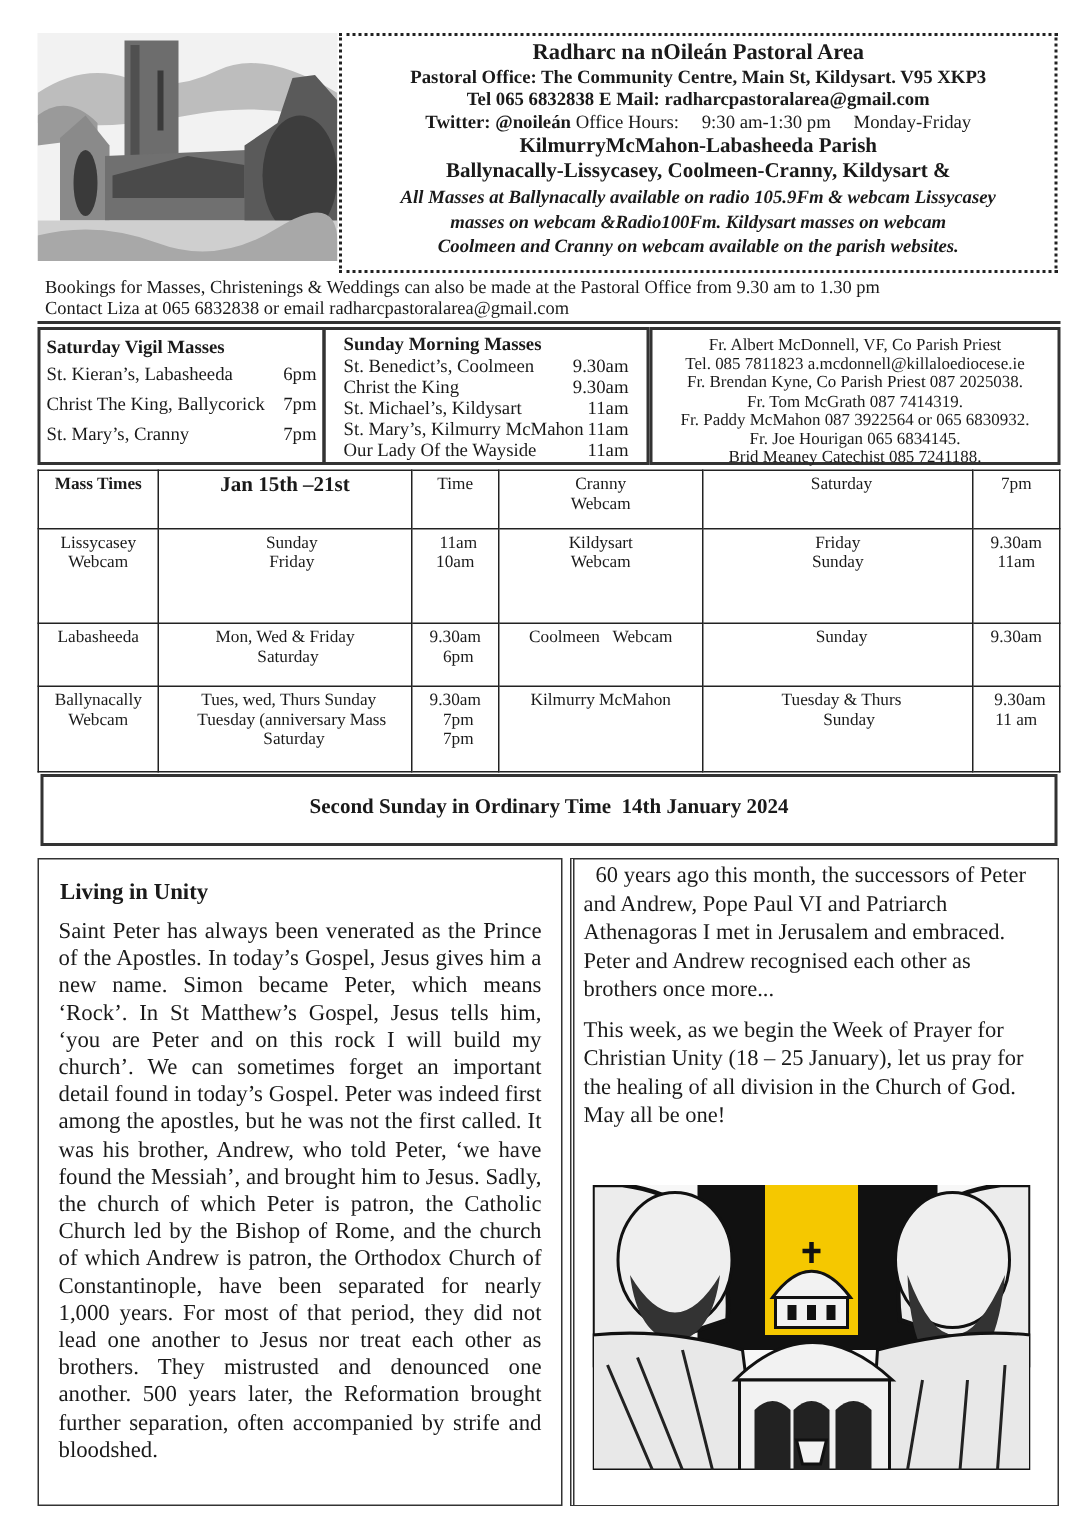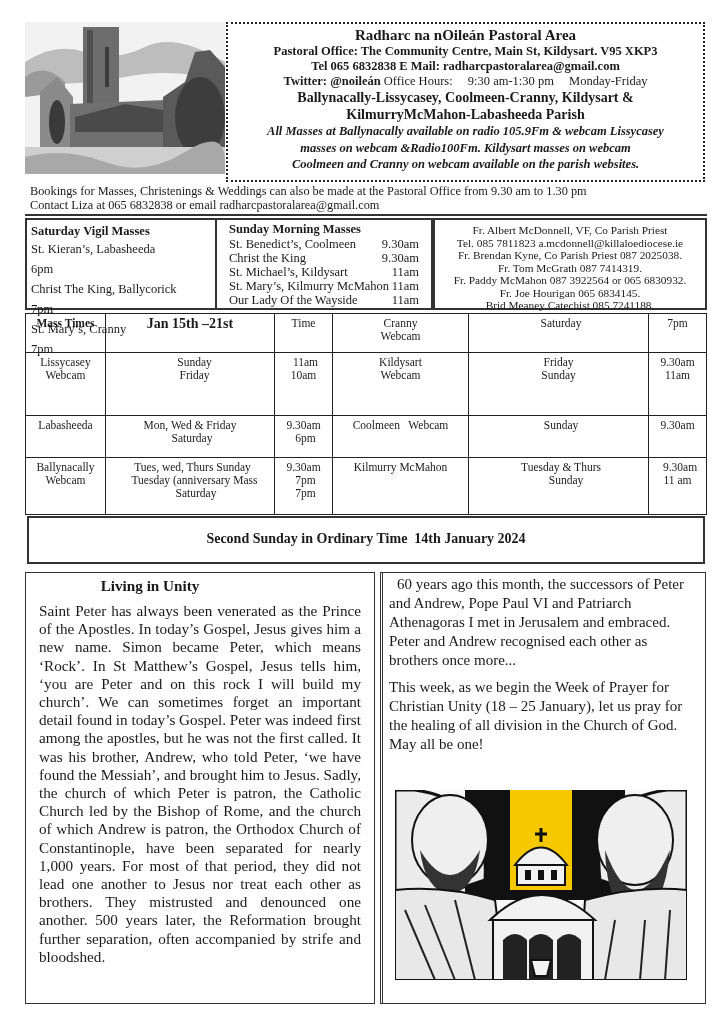--- a/index.html
+++ b/index.html
@@ -22,21 +22,21 @@
   #bookings { left: 30px; top: 184px; width: 680px; font-size: 12.3px; line-height: 14px; white-space: nowrap; }
 
   
   #top-row { left: 25px; top: 214px; width: 682px; height: 96px; border-top: 2px solid #333; }
   .tcol { position: absolute; top: 2px; height: 92px; border: 2px solid #333; box-sizing: border-box; }
   #vigil { left: 0; width: 192px; padding: 3px 4px; }
   #sunday { left: 190px; width: 218px; padding: 1px 12px; }
   #priests { left: 408px; width: 274px; text-align: center; font-size: 11.3px; line-height: 12.5px; padding-top: 4px; }
   .col-head { font-weight: bold; font-size: 12.5px; line-height: 16px; }
   .mrow { display: flex; justify-content: space-between; font-size: 12.5px; white-space: nowrap; }
-  #vigil .mrow { line-height: 20px; flex-direction: column; }
+  #vigil .mrow { line-height: 20px; }
   #sunday .mrow { line-height: 14px; }
 
   
   #mass-table { left: 25px; top: 313px; width: 681px; border-collapse: collapse; table-layout: fixed; text-align: center; }
   #mass-table td { border: 1.5px solid #222; vertical-align: top; font-size: 11.5px; line-height: 13px; padding: 3px 3px; }
   #mass-table tr.h td { height: 32px; }
   #mass-table tr.r1 td { height: 56px; }
   #mass-table tr.r2 td { height: 35px; }
   #mass-table tr.r3 td { height: 50px; }
   .bold { font-weight: bold; }
@@ -44,21 +44,21 @@
   .ind1 { padding-left: 8px !important; }
   .sub { padding-left: 4px; display: block; }
 
   
   #sunday-title { left: 27px; top: 516px; width: 678px; height: 48px; border: 2px solid #333; box-sizing: border-box;
                   text-align: center; font-weight: bold; font-size: 14px; line-height: 42px; }
 
   
   #left-article { left: 25px; top: 572px; width: 350px; height: 432px; border: 1.5px solid #333; box-sizing: border-box;
                   padding: 4px 5px; font-size: 15.2px; line-height: 18.2px; }
-  #left-article h3 { margin: 0; font-size: 15.2px; text-align: center; padding-right: 100px; line-height: 17px; }
+  #left-article h3 { margin: 9px; font-size: 15.2px; padding-right: 100px; line-height: 17px; }
   #left-article p { margin: 8px; text-align: justify; }
 
   #right-article { left: 380px; top: 572px; width: 326px; height: 432px; border: 1.5px solid #333; border-left: 3px double #333; box-sizing: border-box;
                    padding: 2px 6px; font-size: 15px; line-height: 19px; }
   #right-article p { margin: 0 0 8px 0; }
 
   #icon-img { left: 395px; top: 790px; width: 292px; height: 190px; background: #fff; overflow: hidden; }
 </style>
 </head>
 <body>
@@ -85,22 +85,22 @@
 <div id="header-box" class="abs">
   <div class="l title">Radharc na nOileán Pastoral Area</div>
   <div class="l">Pastoral Office: The Community Centre, Main St, Kildysart. V95 XKP3</div>
   <div class="l">Tel 065 6832838  E Mail: radharcpastoralarea@gmail.com</div>
   <div class="l">
     <span>Twitter: @noileán</span>
     <span class="plain">Office Hours:</span>
     <span class="plain" style="margin-left:12px">9:30 am-1:30 pm</span>
     <span class="plain" style="margin-left:12px">Monday-Friday</span>
   </div>
+  <div class="parish">KilmurryMcMahon-Labasheeda Parish</div>
   <div class="parish">Ballynacally-Lissycasey, Coolmeen-Cranny, Kildysart &amp;</div>
-  <div class="parish">KilmurryMcMahon-Labasheeda Parish</div>
   <div class="it">All Masses at Ballynacally available on  radio 105.9Fm  &amp; webcam  Lissycasey</div>
   <div class="it">masses on webcam  &amp;Radio100Fm.   Kildysart   masses on webcam</div>
   <div class="it">Coolmeen and Cranny  on webcam available on  the parish websites.</div>
 </div>
 
 <div id="bookings" class="abs">
   <div>Bookings for Masses, Christenings &amp; Weddings can also be made at the Pastoral Office from 9.30 am to 1.30 pm</div>
   <div>Contact Liza at 065 6832838 or email radharcpastoralarea@gmail.com</div>
 </div>
 

